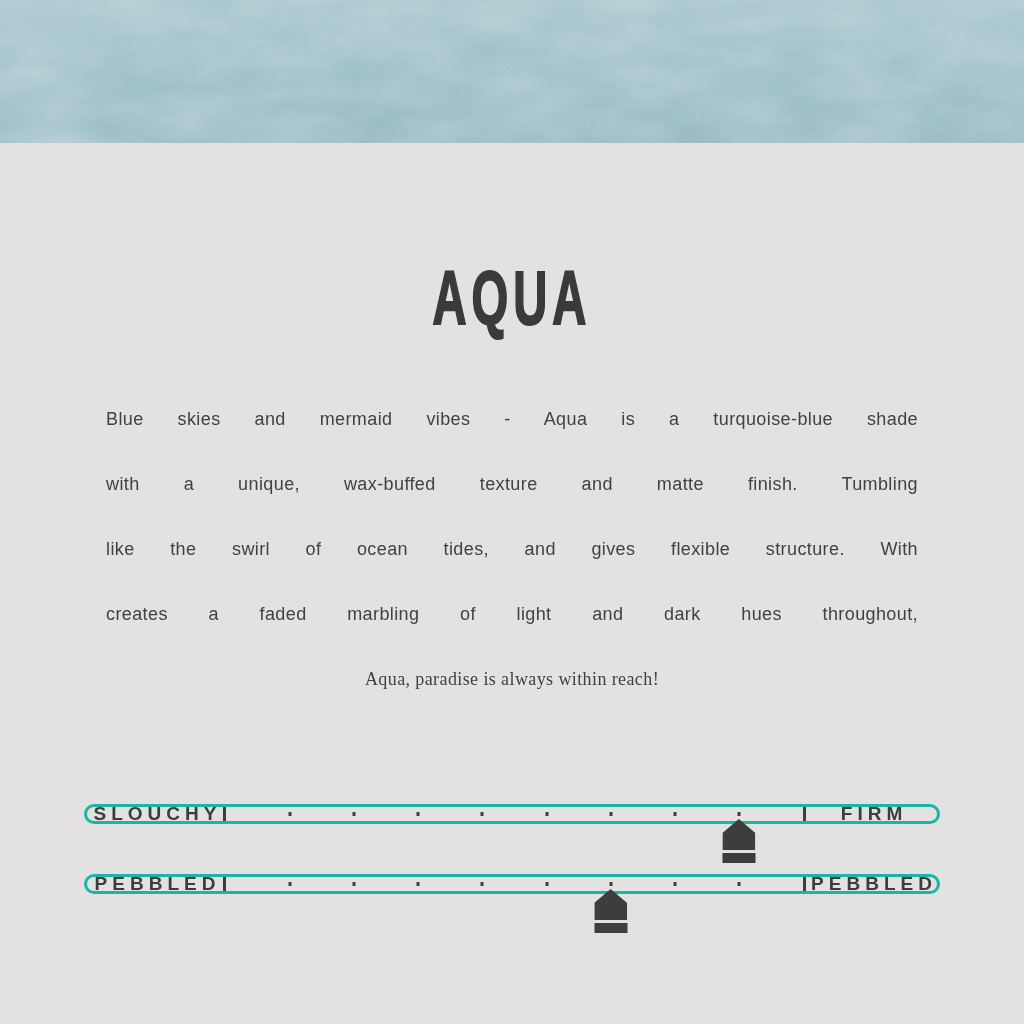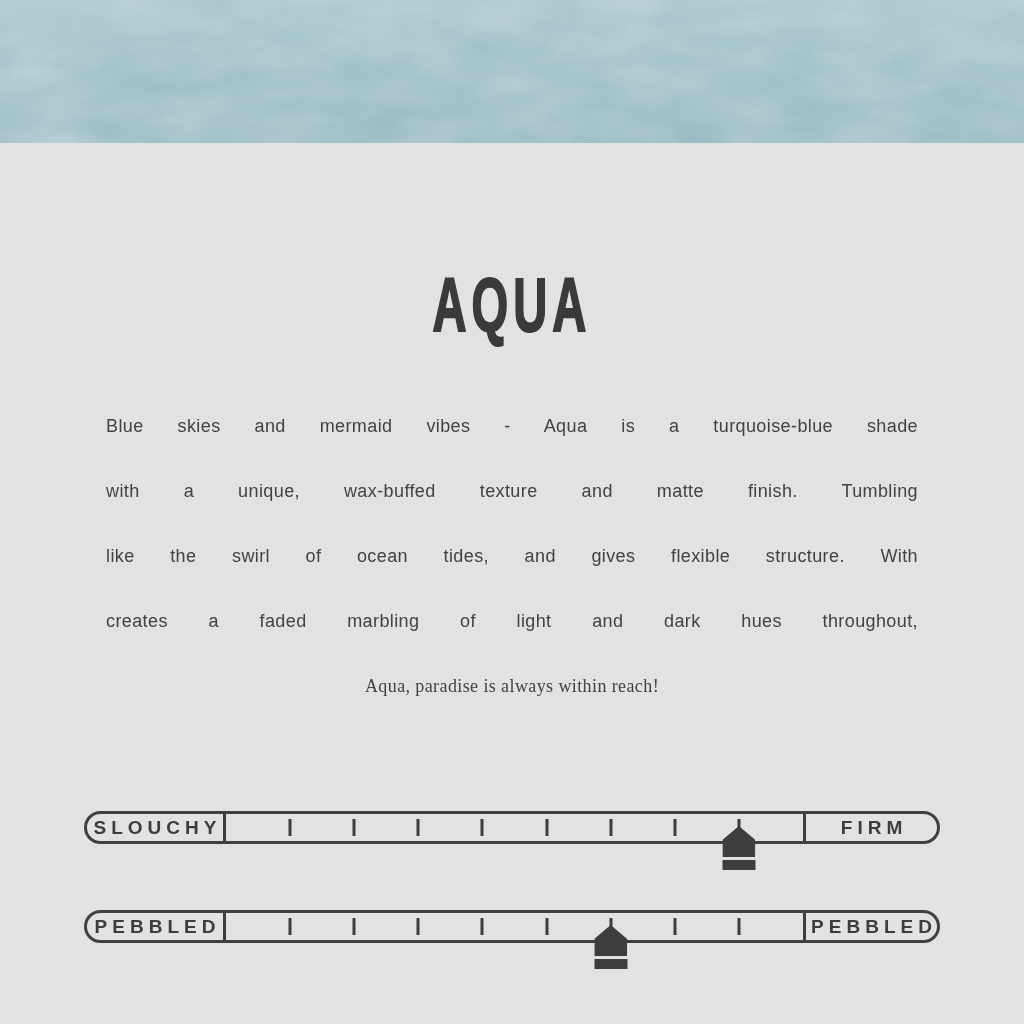--- a/index.html
+++ b/index.html
@@ -9,21 +9,21 @@
     font-family:"Liberation Sans", sans-serif;
     overflow:hidden;
   }
   .page { width:1024px; height:1024px; position:relative; }
 
   
   .hero { width:1024px; height:143px; overflow:hidden; }
   .hero svg { display:block; }
 
   
-  .title-row { text-align:center; margin:7px; padding-top:116px; height:78px; }
+  .title-row { text-align:center; margin:0; padding-top:116px; height:78px; }
   .title-inner {
     display:inline-block;
     font-size:76px; line-height:78px; font-weight:700;
     letter-spacing:8px;
     color:#3a3a3a;
     -webkit-text-stroke:2px #3a3a3a;
     transform:scaleX(0.62);
   }
 
   
@@ -33,27 +33,27 @@
     color:#424242; letter-spacing:0.4px;
   }
   .description .line { text-align:justify; text-align-last:justify; }
   .description .line:last-child { text-align-last:center;font-family:Liberation Serif, serif; }
 
   
   .scales { width:856px; margin:92px auto 0; }
   .scale {
     box-sizing:border-box;
     position:relative;
-    width:856px; height:33px;
-    border:3px solid #404040;
+    width:856px; height:20px;
+    border:3px solid #14b8a6;
     border-radius:17px;
     display:flex;
     background:transparent;
   }
-  .scale + .scale { margin-top:66px; }
+  .scale + .scale { margin-top:50px; }
   .cap {
     display:flex; align-items:center; justify-content:center;
     font-size:19px; font-weight:700; letter-spacing:5px;
     color:#3d3d3d; white-space:nowrap;
   }
   .cap span { padding-left:5px; }
   .cap.left  { width:136px; border-right:3px solid #3d3d3d; }
   .cap.right { width:131px; border-left:3px solid #3d3d3d; }
   .track { flex:1; position:relative; }
   .tick {

